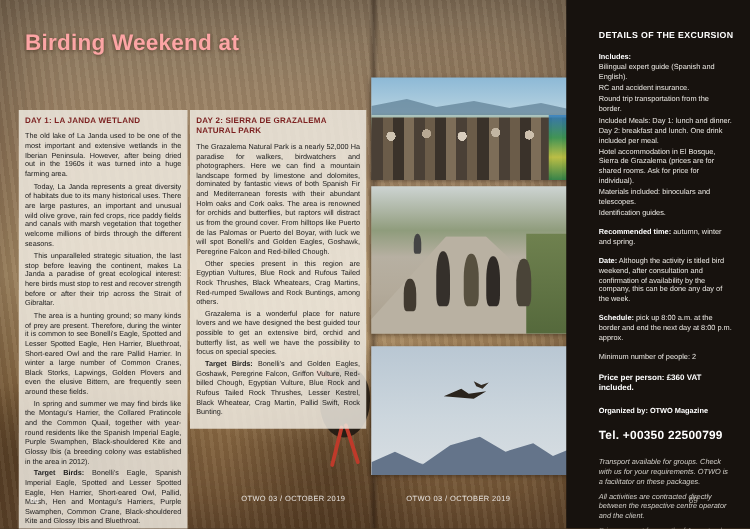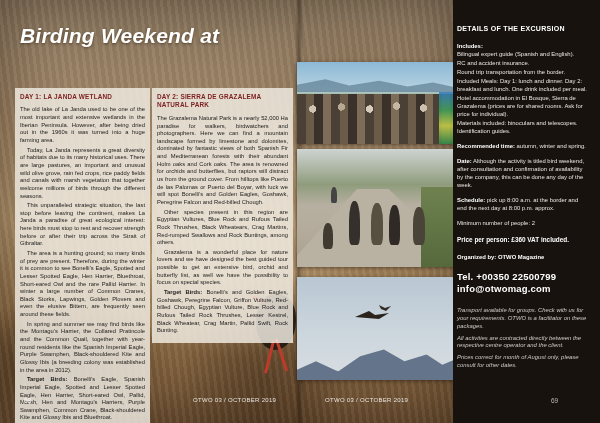--- a/index.html
+++ b/index.html
@@ -29,23 +29,23 @@
   .chough .leg1,.chough .leg2{ position:absolute; width:3px; height:34px; background:#bf3a2a; border-radius:2px; }
   .chough .leg1{ left:18px; top:52px; transform:rotate(14deg); }
   .chough .leg2{ left:30px; top:50px; transform:rotate(-18deg); }
   .chough .bill{ position:absolute; left:2px; top:10px; width:14px; height:3px; background:#c24330; transform:rotate(24deg); border-radius:2px; }
 
   
   .spine{ position:absolute; left:295px; top:0; width:8px; height:423px;
     background:linear-gradient(90deg, transparent, rgba(20,10,5,.35) 50%, transparent); }
 
   
-  .page-title{ position:absolute; left:20px; top:22px; width:300px; color:#ffffff;
-    font-size:21px; font-weight:bold; line-height:1.35; letter-spacing:.2px;
-    text-shadow:0 1px 3px rgba(40,20,5,.55);font-style:italic; }
+  .page-title{ position:absolute; left:20px; top:22px; width:300px; color:#fca5a5;
+    font-size:18px; font-weight:bold; line-height:1.35; letter-spacing:.2px;
+    text-shadow:0 1px 3px rgba(40,20,5,.55); }
 
   .col{ position:absolute; top:88px; background:rgba(240,235,225,.84); padding:5px 5px 6px 5px;
     color:#1c1c1c; font-size:5.8px; line-height:1.32; text-align:justify; }
   .col-1{ left:15px;  width:135px; }
   .col-2{ left:152px; width:141px; }
   .day-heading{ color:#7b1f1f; font-size:6.4px; font-weight:bold; letter-spacing:.2px; margin-bottom:5px; text-align:left; }
   .col p{ margin-bottom:2px; }
   .col p.ind{ text-indent:7px; }
   .tb{ font-weight:bold; }
 
@@ -83,21 +83,21 @@
   .photo-sky{ top:277px; height:103px;
     background:linear-gradient(180deg,#b9c7d3 0%, #ccd6dd 55%, #d8dee2 100%); }
   .photo-sky .ridge{ position:absolute; left:0; bottom:0; width:100%; height:34px; background:#64748a;
     clip-path:polygon(0 100%,0 70%,12% 45%,26% 75%,40% 30%,55% 10%,68% 45%,82% 25%,92% 55%,100% 40%,100% 100%); }
   .photo-sky .ridge2{ position:absolute; left:0; bottom:0; width:100%; height:16px; background:#8795a5; opacity:.8;
     clip-path:polygon(0 100%,0 60%,20% 35%,45% 70%,70% 40%,100% 65%,100% 100%); }
   .photo-sky svg{ position:absolute; left:52px; top:26px; }
 
   
   .panel{ position:absolute; left:453px; top:0; width:147px; height:423px;
-    background:#17120e; color:#e9e6e1; padding:24px 13px 0 4px; font-size:5.9px; line-height:1.34; }
+    background:#17120e; color:#e9e6e1; padding:24px 13px 0 26px; font-size:5.9px; line-height:1.34; }
   .panel-heading{ font-size:7px; font-weight:bold; letter-spacing:.3px; color:#fff; margin-bottom:10px; }
   .panel .lbl{ font-weight:bold; color:#fff; }
   .panel .inc-item{ margin-bottom:1px; }
   .panel .note{ margin-top:7px; }
   .panel .price{ margin-top:8px; font-weight:bold; font-size:6.4px; color:#fff; }
   .panel .org{ margin-top:10px; font-weight:bold; color:#fff; }
   .panel .tel{ margin-top:9px; font-size:9.5px; font-weight:bold; color:#fff; line-height:1.25; letter-spacing:.2px; }
   .panel .disc{ margin-top:12px; font-style:italic; color:#cfccc6; }
   .panel .disc p{ margin-bottom:4px; }
 
@@ -187,21 +187,20 @@
     <p class="note"><span class="lbl">Recommended time:</span> <span>autumn, winter and spring.</span></p>
     <p class="note"><span class="lbl">Date:</span> <span>Although the activity is titled bird weekend, after consultation and confirmation of availability by the company, this can be done any day of the week.</span></p>
     <p class="note"><span class="lbl">Schedule:</span> <span>pick up 8:00 a.m. at the border and end the next day at 8:00 p.m. approx.</span></p>
     <p class="note"><span>Minimum number of people:</span> <span>2</span></p>
 
     <p class="price">Price per person: £360 VAT included.</p>
     <p class="org">Organized by: OTWO Magazine</p>
 
     <div class="tel">
       <div>Tel. +00350 22500799</div>
-      <div>info@otwomag.com</div>
     </div>
 
     <div class="disc">
       <p>Transport available for groups. Check with us for your requirements. OTWO is a facilitator on these packages.</p>
       <p>All activities are contracted directly between the respective centre operator and the client.</p>
       <p>Prices correct for month of August only, please consult for other dates.</p>
     </div>
   </div>
 
   <div class="footer-num num-68">68</div>

